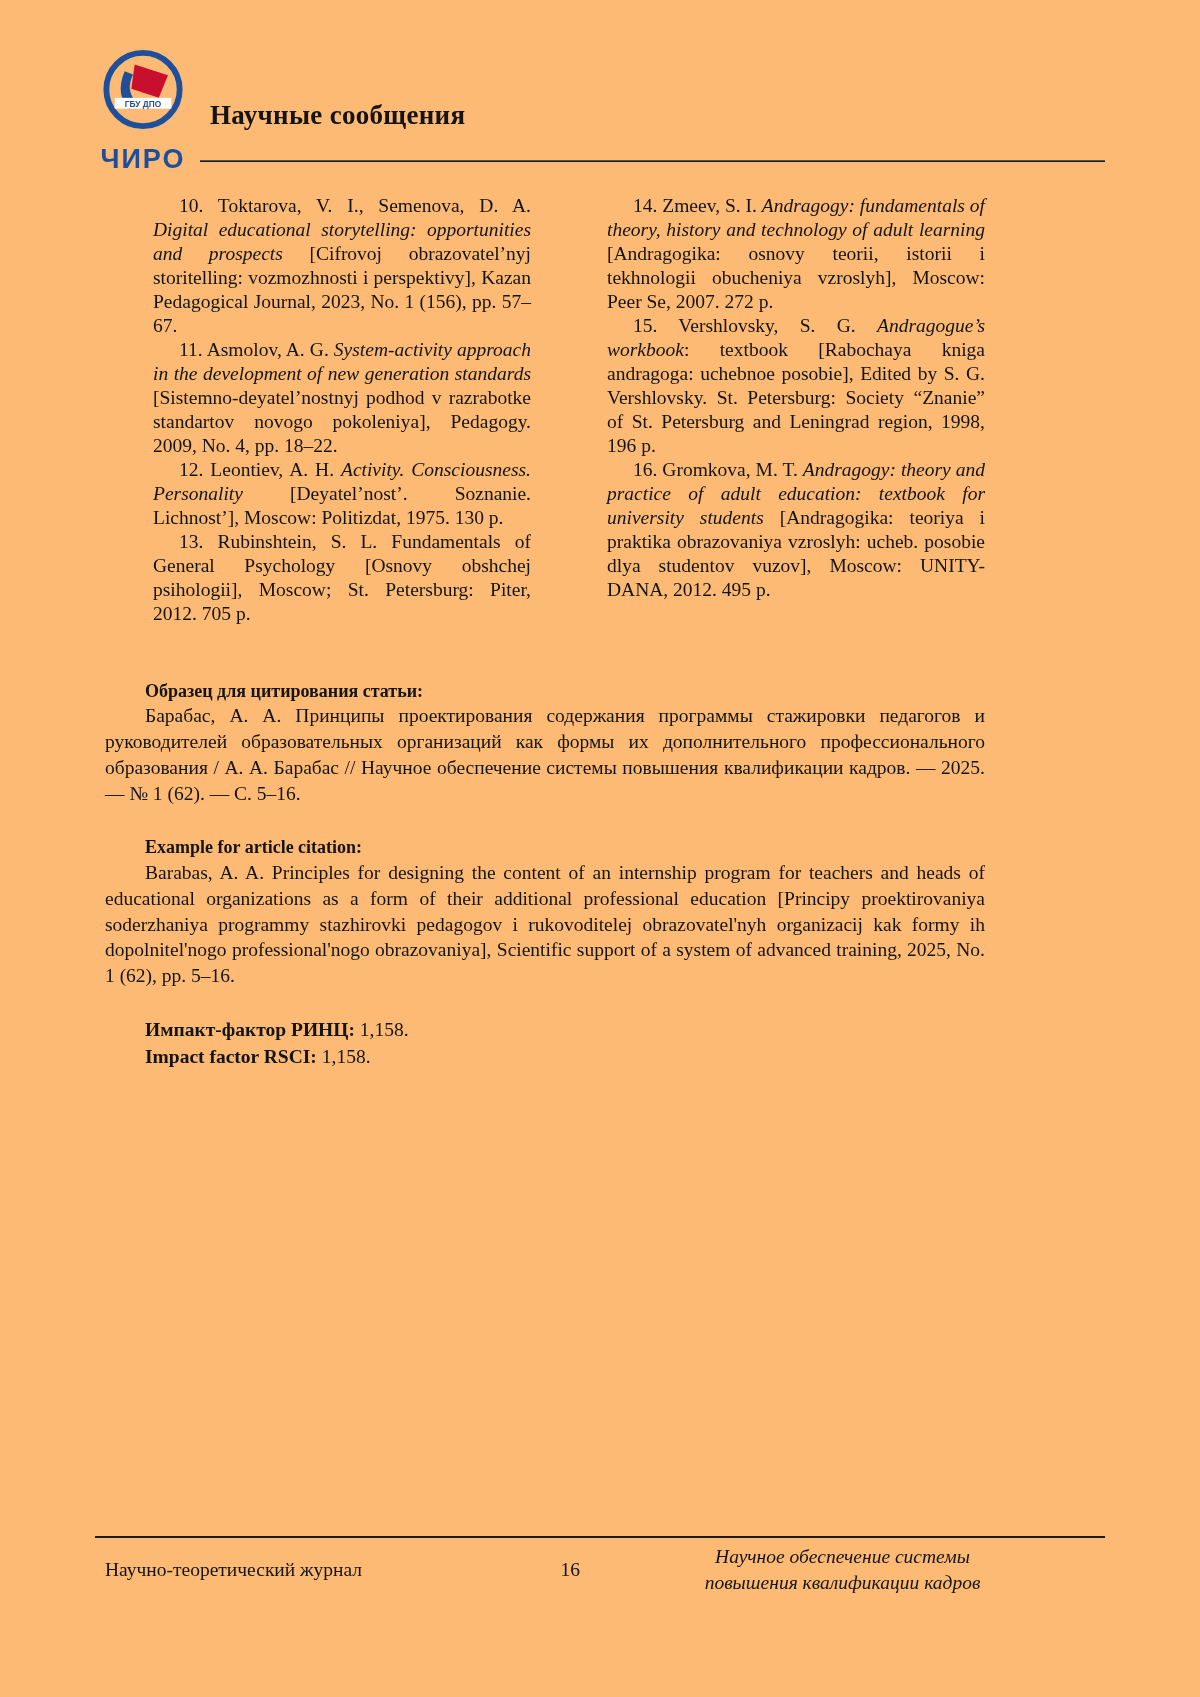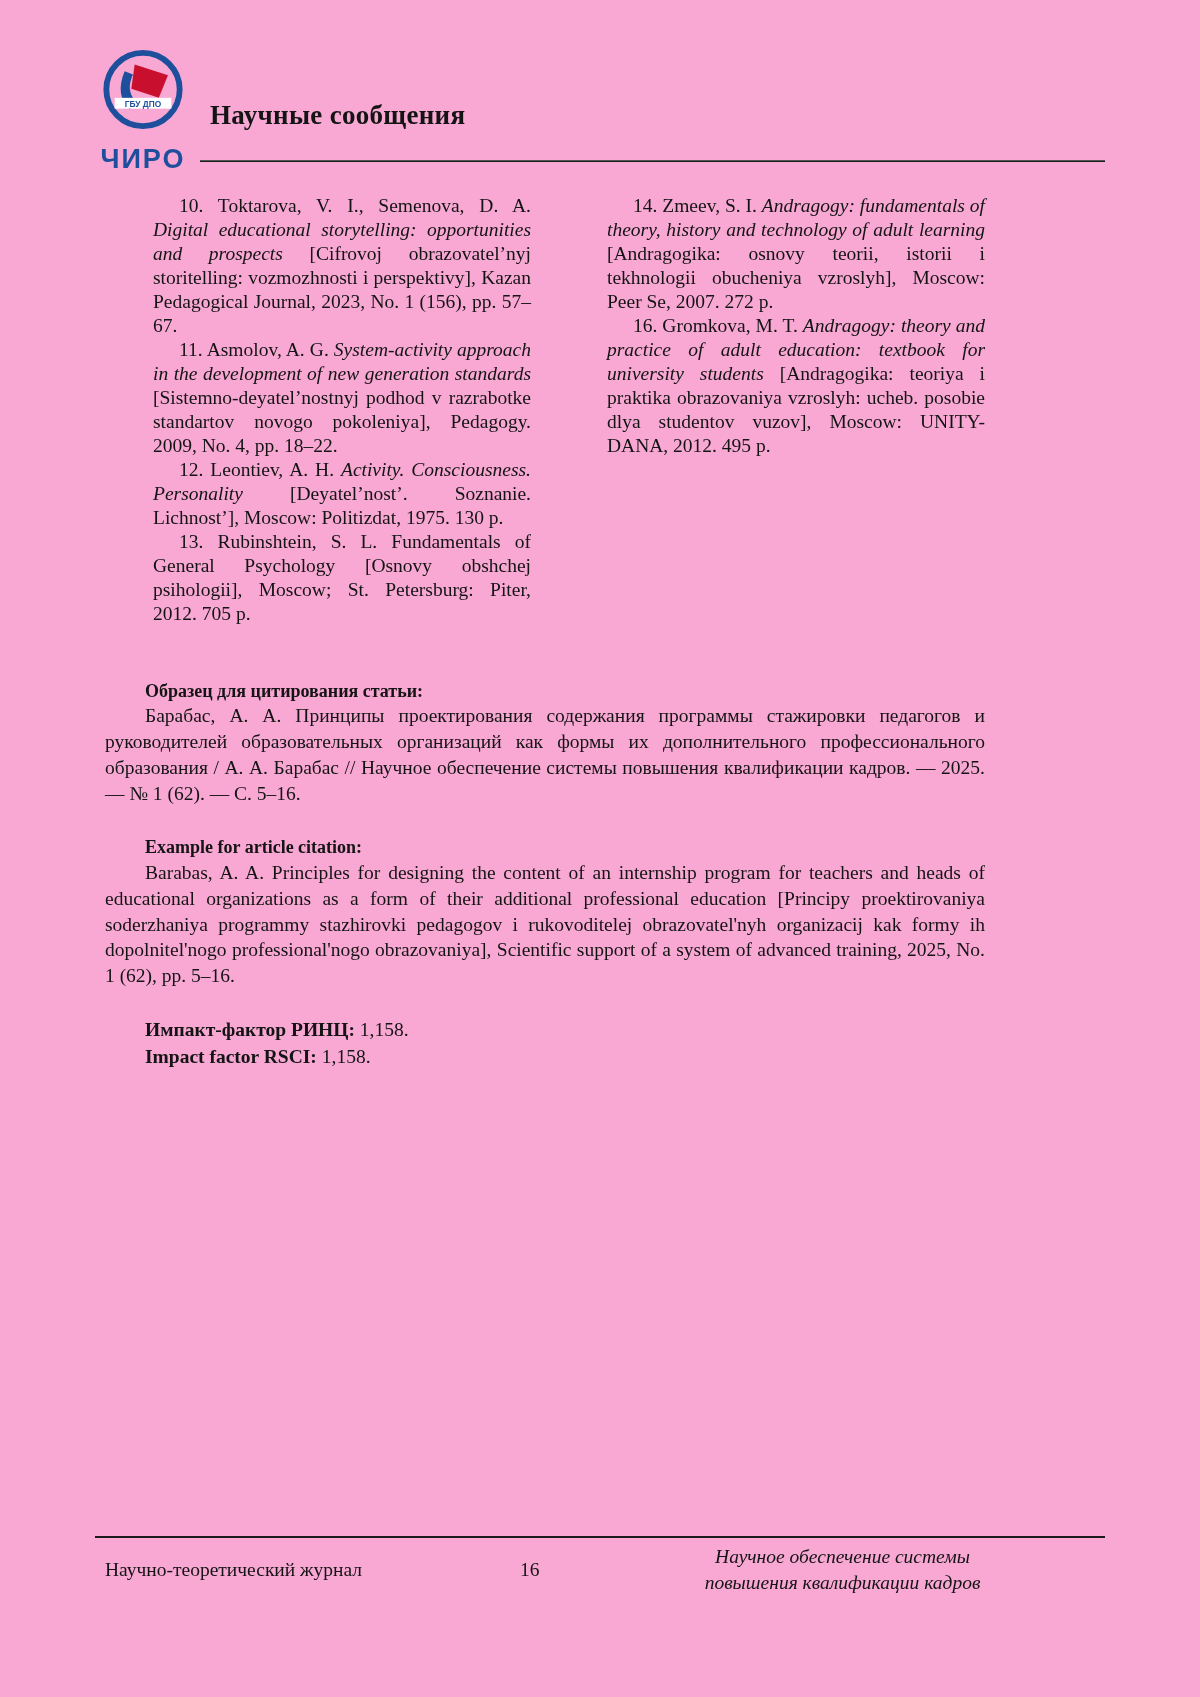--- a/index.html
+++ b/index.html
@@ -1,21 +1,21 @@
 <!DOCTYPE html>
 <html lang="ru"><head>
 <meta charset="utf-8">
 <style>
   * { margin: 0; padding: 0; box-sizing: border-box; }
   html, body { background: #ffffff; }
   .page {
     position: relative;
     width: 1200px;
     height: 1697px;
-    background: #f9a8d4;
+    background: #fdba74;
     font-family: "Liberation Serif", "DejaVu Serif", serif;
     color: #141414;
     overflow: hidden;
   }
 
   
   .logo {
     position: absolute;
     left: 88px;
     top: 46px;
@@ -93,21 +93,21 @@
     position: absolute;
     left: 105px;
     top: 1544px;
     width: 890px;
     display: grid;
     grid-template-columns: 1fr 60px 1fr;
     align-items: center;
     font-size: 19.5px;
   }
   .footer-left { text-align: left; }
-  .footer-page { text-align: left; }
+  .footer-page { text-align: right; }
   .footer-right { text-align: right; }
   .footer-right .journal-name {
     display: inline-block;
     max-width: 305px;
     text-align: center;
     line-height: 1.35;
     font-style: italic;
   }
 
   .logo-caption {
@@ -142,20 +142,21 @@
 
     <div class="columns">
       <div class="col">
         <p class="ref"><span>10. Toktarova, V. I., Semenova, D. A. </span><i>Digital educational storytelling: opportunities and prospects</i><span> [Cifrovoj obrazovatel’nyj storitelling: vozmozhnosti i perspektivy], Kazan Pedagogical Journal, 2023, No. 1 (156), pp. 57–67.</span></p>
         <p class="ref"><span>11. Asmolov, A. G. </span><i>System-activity approach in the development of new generation standards</i><span> [Sistemno-deyatel’nostnyj podhod v razrabotke standartov novogo pokoleniya], Pedagogy. 2009, No. 4, pp. 18–22.</span></p>
         <p class="ref"><span>12. Leontiev, A. H. </span><i>Activity. Consciousness. Personality</i><span> [Deyatel’nost’. Soznanie. Lichnost’], Moscow: Politizdat, 1975. 130 p.</span></p>
         <p class="ref"><span>13. Rubinshtein, S. L. Fundamentals of General Psychology [Osnovy obshchej psihologii], Moscow; St. Petersburg: Piter, 2012. 705 p.</span><i></i><span></span></p>
       </div>
       <div class="col">
         <p class="ref"><span>14. Zmeev, S. I. </span><i>Andragogy: fundamentals of theory, history and technology of adult learning</i><span> [Andragogika: osnovy teorii, istorii i tekhnologii obucheniya vzroslyh], Moscow: Peer Se, 2007. 272 p.</span></p>
+        <p class="ref"><span>15. Vershlovsky, S. G. </span><i>Andragogue’s workbook</i><span>: textbook [Rabochaya kniga andragoga: uchebnoe posobie], Edited by S. G. Vershlovsky. St. Petersburg: Society “Znanie” of St. Petersburg and Leningrad region, 1998, 196 p.</span></p>
         <p class="ref"><span>16. Gromkova, M. T. </span><i>Andragogy: theory and practice of adult education: textbook for university students</i><span> [Andragogika: teoriya i praktika obrazovaniya vzroslyh: ucheb. posobie dlya studentov vuzov], Moscow: UNITY-DANA, 2012. 495 p.</span></p>
       </div>
     </div>
 
     <div class="cite-block-ru">
       <p class="cite-heading">Образец для цитирования статьи:</p>
       <p class="cite-text">Барабас, А. А. Принципы проектирования содержания программы стажировки педагогов и руководителей образовательных организаций как формы их дополнительного профессионального образования / А. А. Барабас // Научное обеспечение системы повышения квалификации кадров. — 2025. — № 1 (62). — С. 5–16.</p>
     </div>
 
     <div class="cite-block-en">

